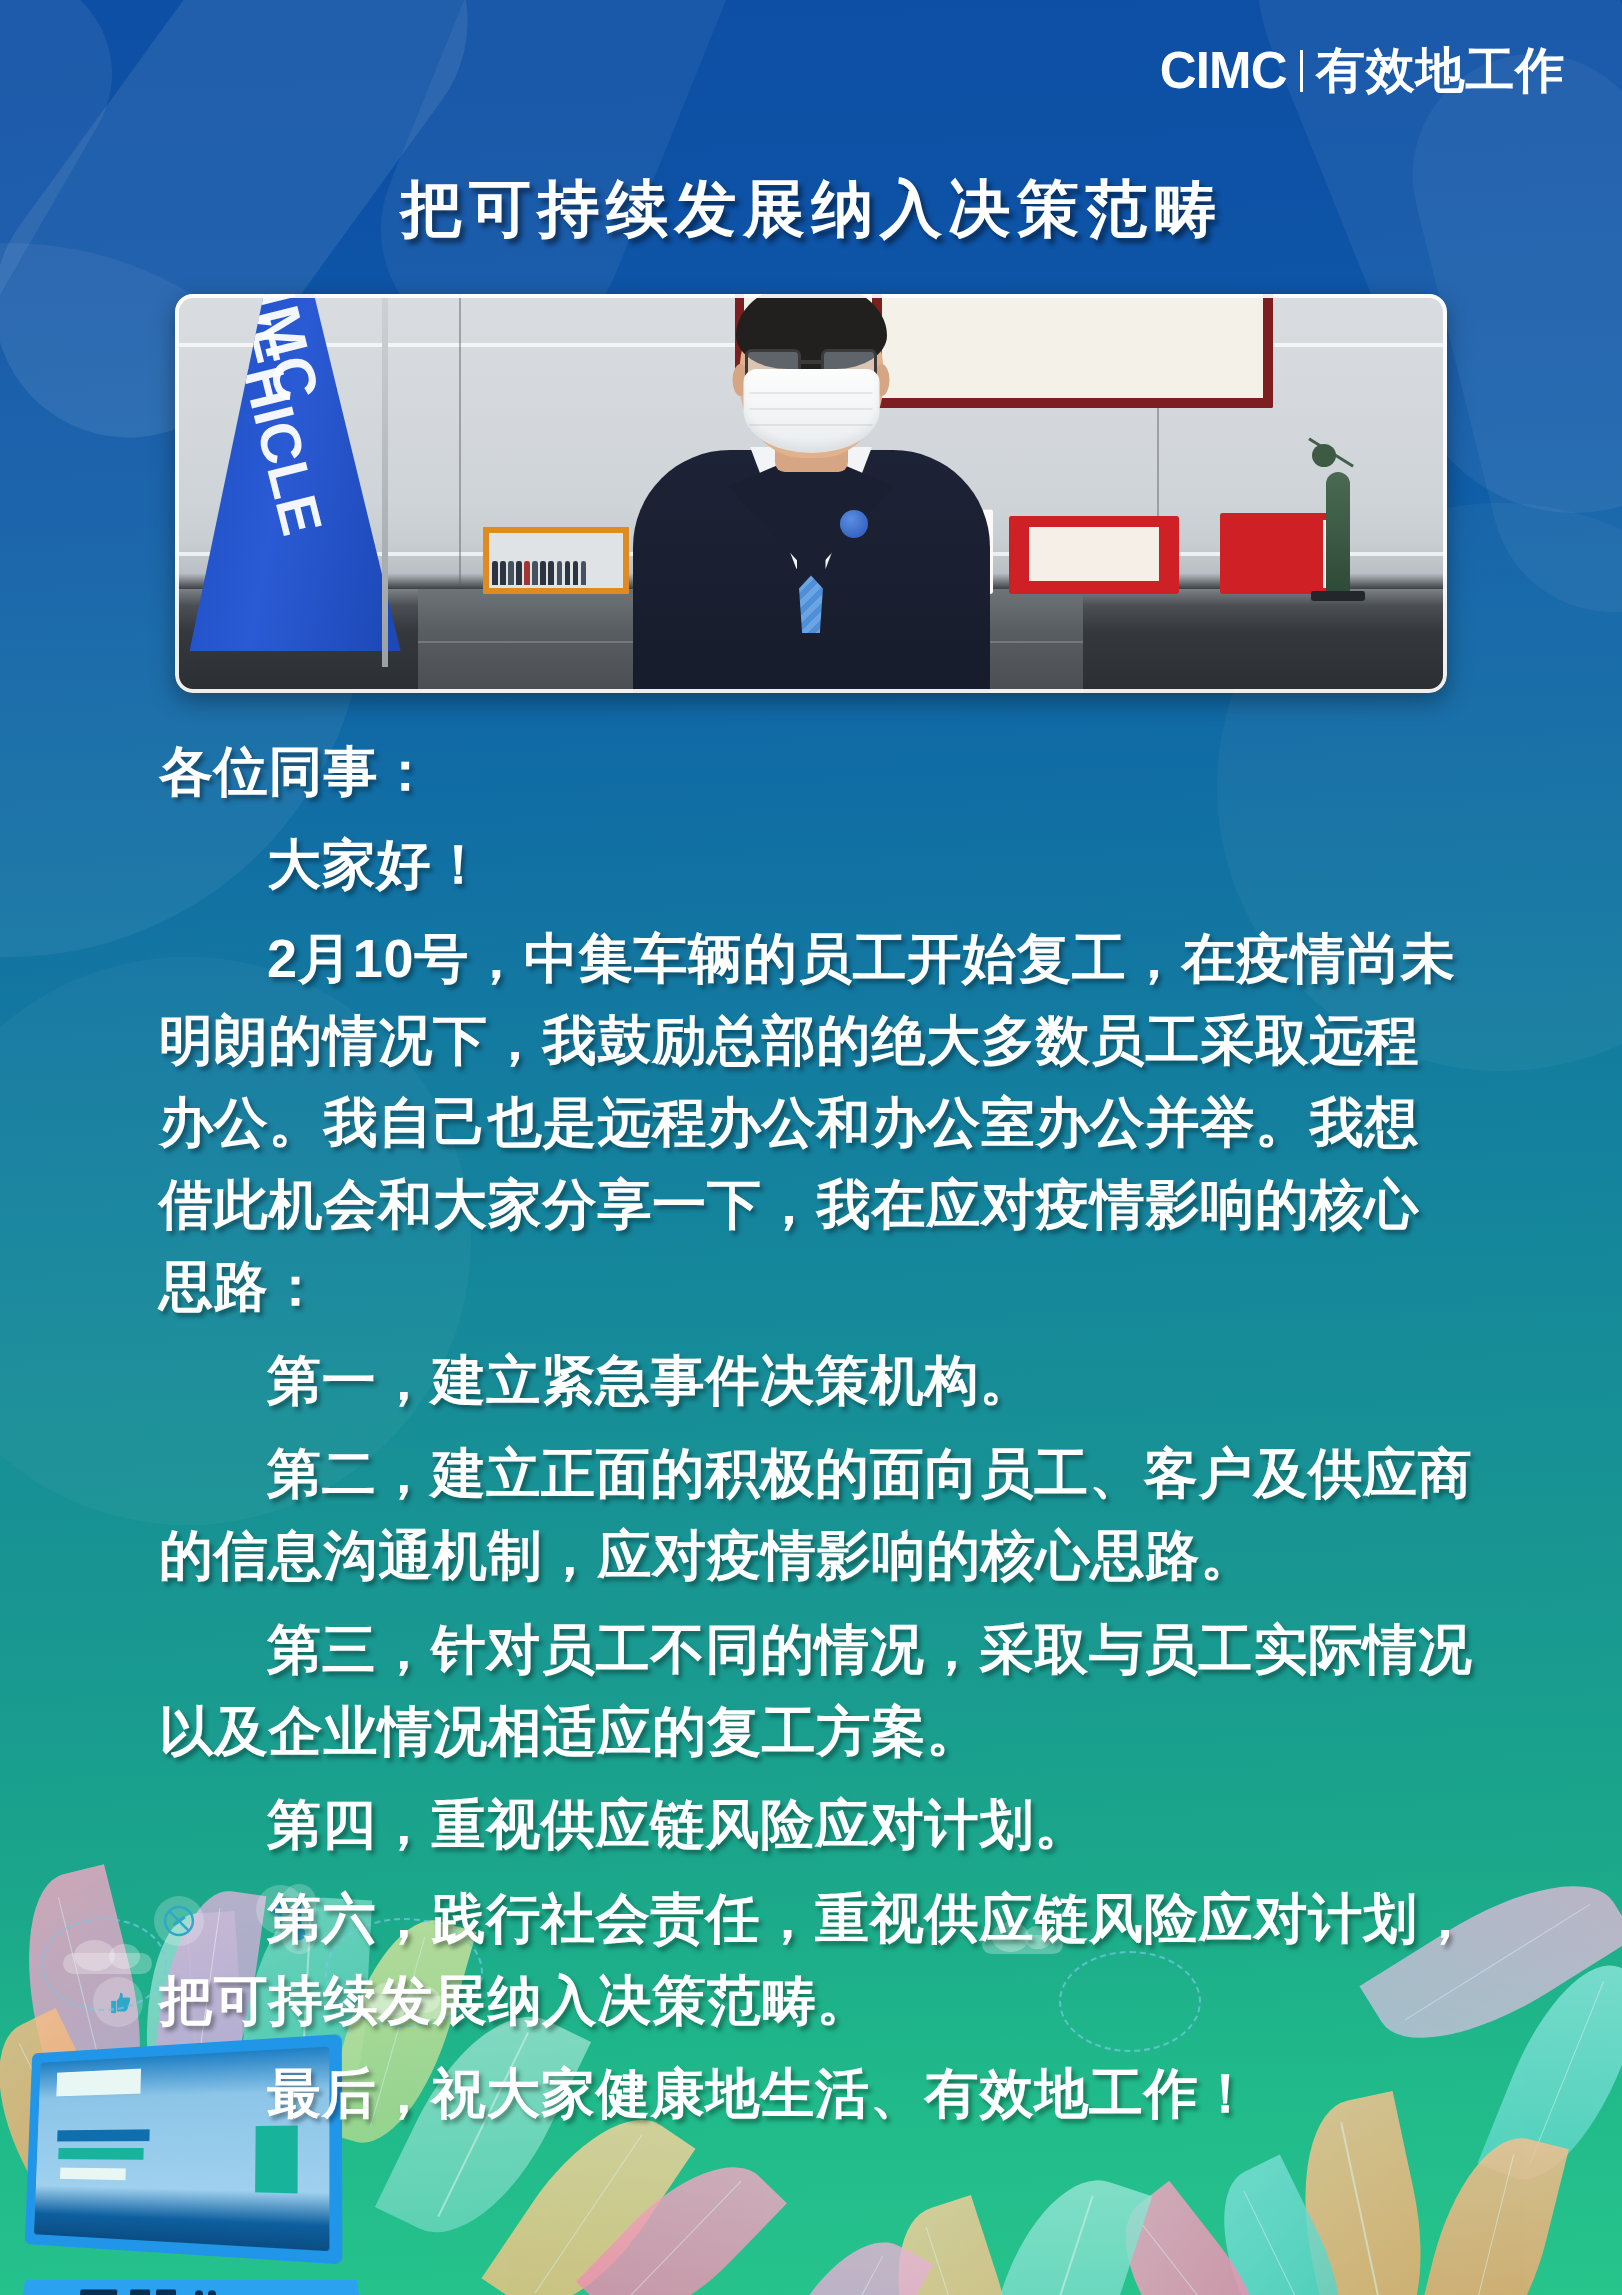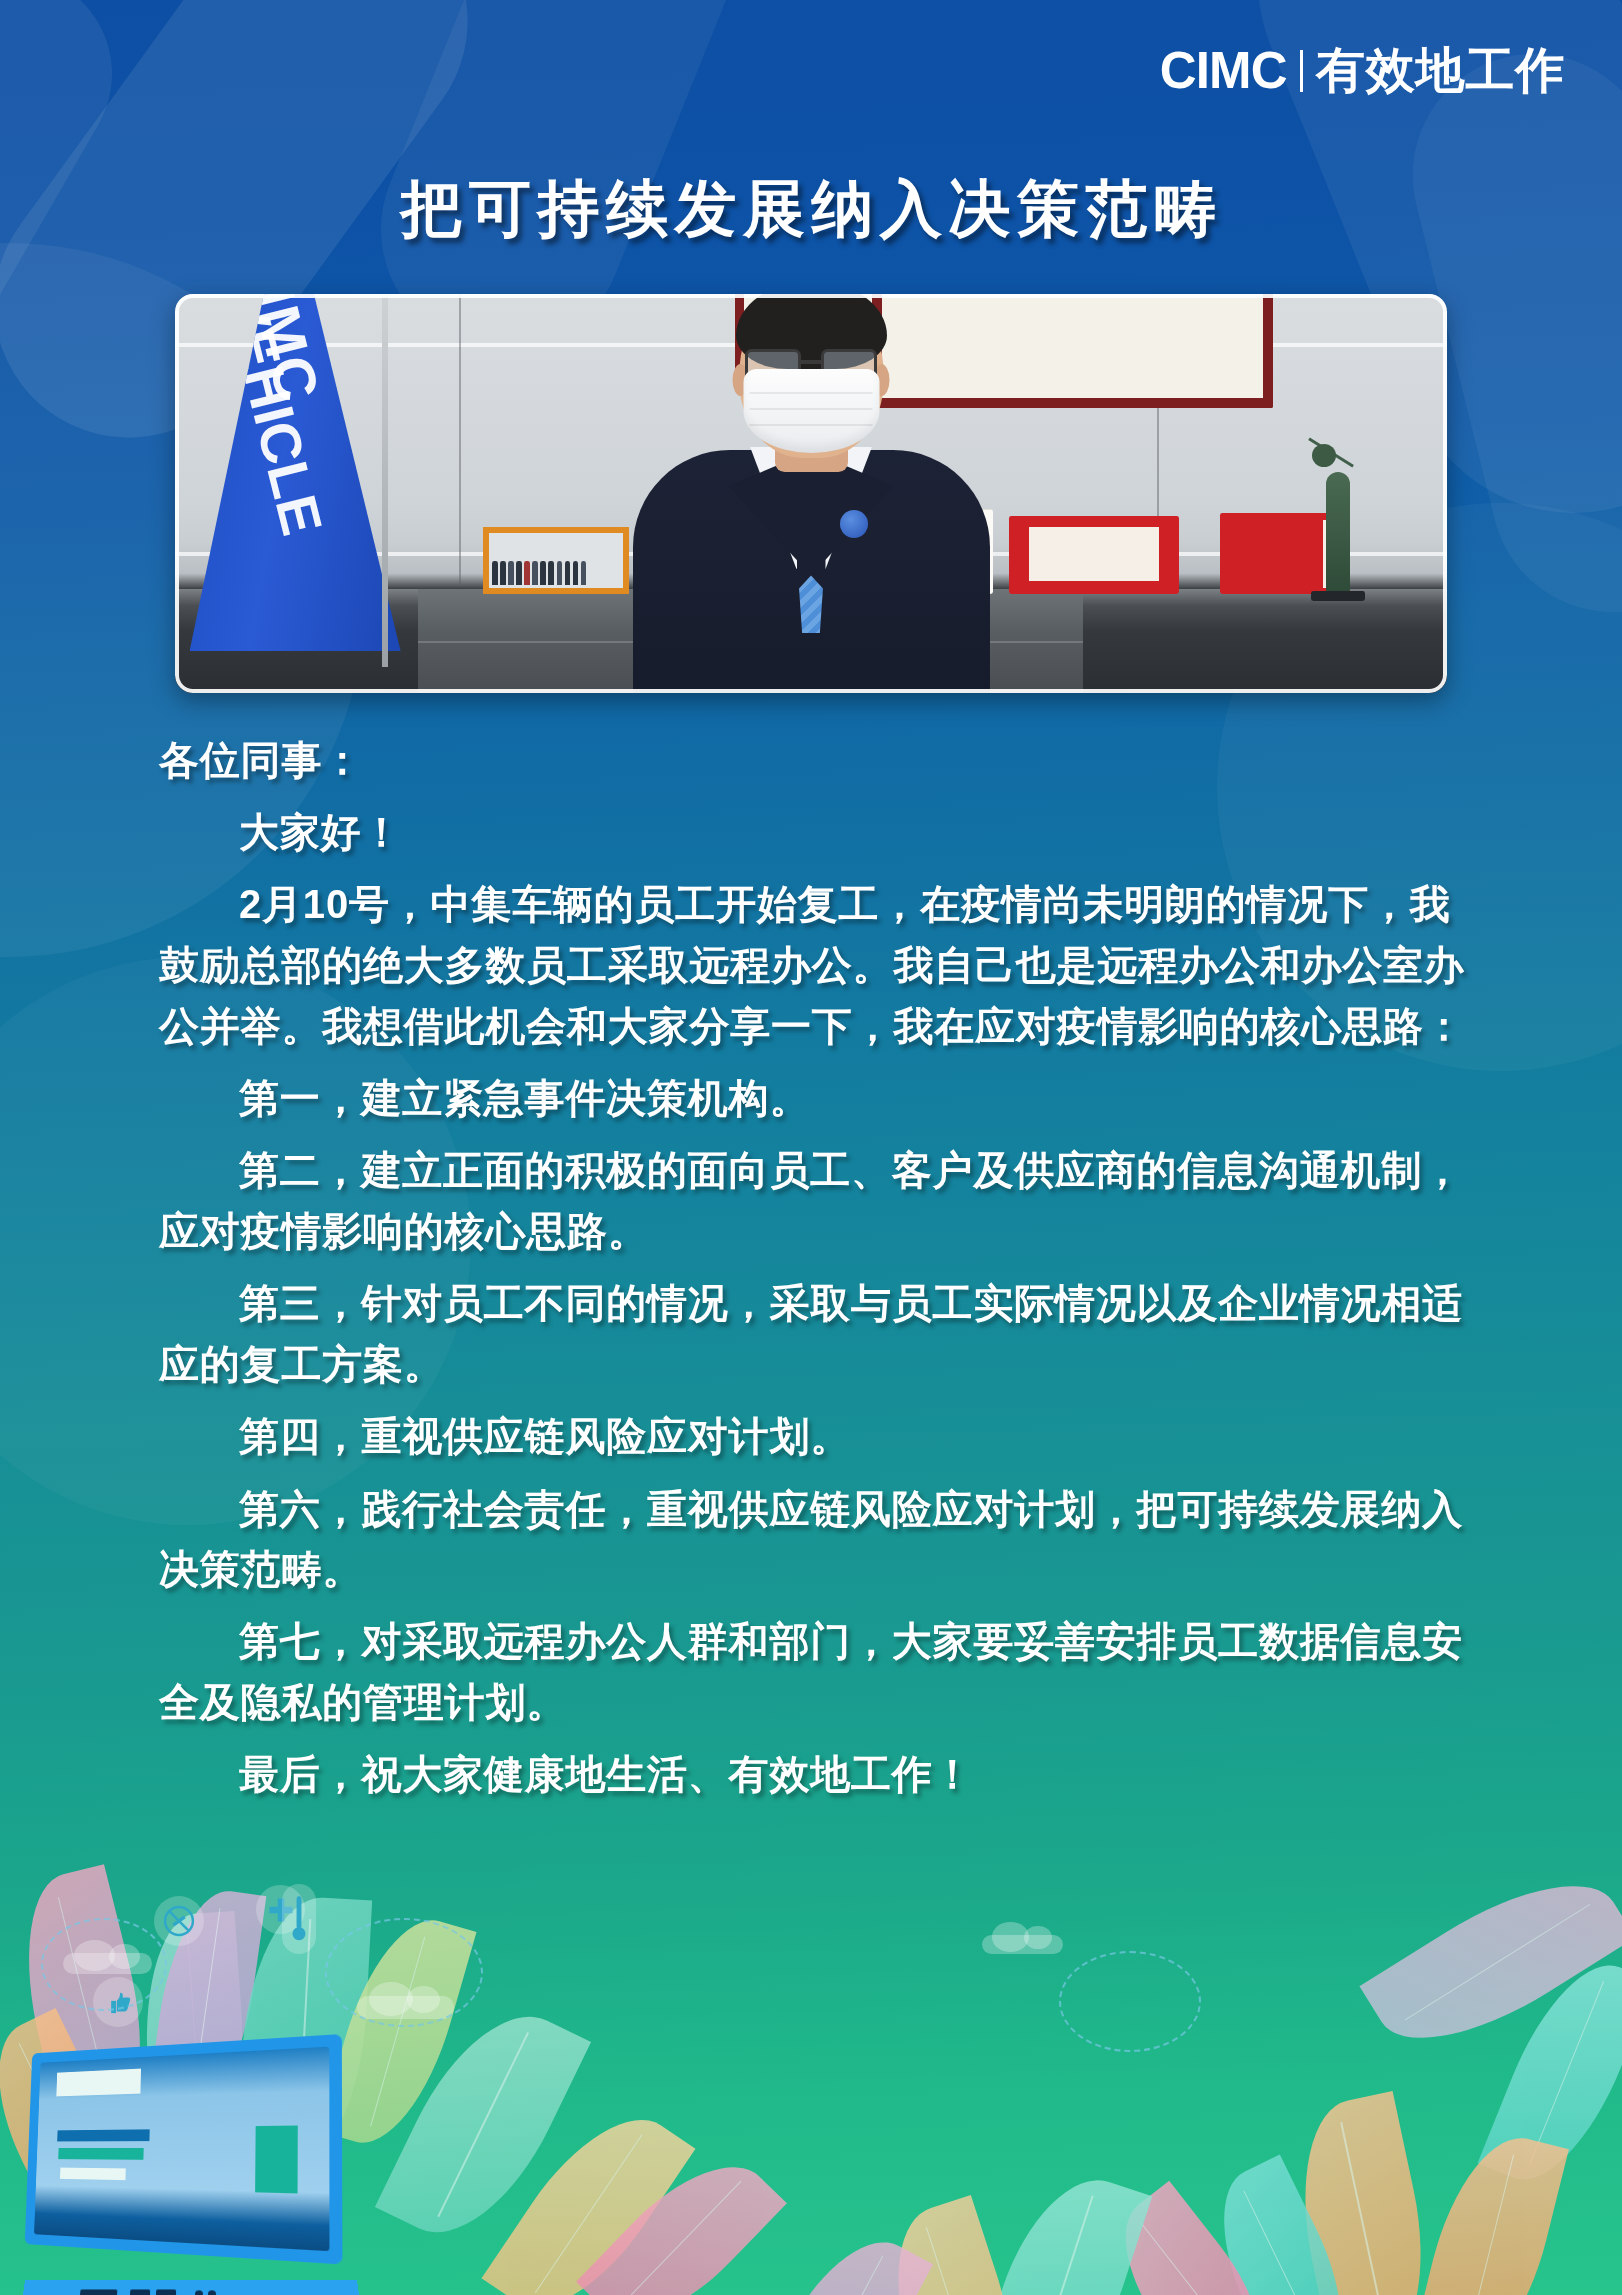--- a/index.html
+++ b/index.html
@@ -138,21 +138,21 @@
         box-shadow:inset 0 -6.5px 9.7px rgba(0,0,0,.06);}
   .mask .pleat{position:absolute;left:6.5px;right:6.5px;height:1.6px;background:rgba(0,0,0,.07);}
   .earL{position:absolute;left:-6.5px;top:78px;width:16px;height:32px;background:#d6a684;border-radius:50%;}
   .earR{position:absolute;right:-6.5px;top:78px;width:16px;height:32px;background:#d6a684;border-radius:50%;}
   .photo-border{position:absolute;inset:0;border:4px solid rgba(255,255,255,.92);
         border-radius:18px;box-sizing:border-box;pointer-events:none;}
 
   
   .letter{position:absolute;left:159px;top:730px;width:1314px;z-index:40;}
   .letter p{
-    margin:0 0 11.4px 0;color:#ffffff;font-size:40px;line-height:1.52;
+    margin:0 0 11.4px 0;color:#ffffff;font-size:54px;line-height:1.52;
     letter-spacing:0.8px;font-weight:bold;
     text-shadow:3.2px 4px 4px rgba(0,0,0,.35);
   }
   .letter p.ind{text-indent:2em;}
   .sign{position:absolute;right:159px;top:2024px;z-index:40;text-align:right;}
   .sign div{color:#fff;font-size:42px;font-weight:bold;letter-spacing:1.6px;line-height:1.3;
             text-shadow:3.2px 4px 4px rgba(0,0,0,.35);}
 
   
   .bottom{position:absolute;left:0;right:0;bottom:0;height:454px;z-index:10;pointer-events:none;}
@@ -287,21 +287,20 @@
 
   <div class="letter">
     <p>各位同事：</p>
     <p class="ind">大家好！</p>
     <p class="ind">2月10号，中集车辆的员工开始复工，在疫情尚未明朗的情况下，我鼓励总部的绝大多数员工采取远程办公。我自己也是远程办公和办公室办公并举。我想借此机会和大家分享一下，我在应对疫情影响的核心思路：</p>
     <p class="ind">第一，建立紧急事件决策机构。</p>
     <p class="ind">第二，建立正面的积极的面向员工、客户及供应商的信息沟通机制，应对疫情影响的核心思路。</p>
     <p class="ind">第三，针对员工不同的情况，采取与员工实际情况以及企业情况相适应的复工方案。</p>
     <p class="ind">第四，重视供应链风险应对计划。</p>
     <p class="ind">第六，践行社会责任，重视供应链风险应对计划，把可持续发展纳入决策范畴。</p>
-    <p class="ind">第七，对采取远程办公人群和部门，大家要妥善安排员工数据信息安全及隐私的管理计划。</p>
     <p class="ind">最后，祝大家健康地生活、有效地工作！</p>
   </div>
 
 
   <div class="bottom">
 
     <div class="leaf" style="left:32px;bottom:162px;width:105px;height:260px;background:linear-gradient(160deg,#f3a8c0,#c9a7d6);transform:rotate(-14deg);"></div>
     <div class="leaf" style="left:146px;bottom:138px;width:97px;height:243px;background:linear-gradient(160deg,#9fe0d4,#6fd2c2);transform:rotate(-4deg);"></div>
     <div class="leaf" style="left:162px;bottom:179px;width:89px;height:227px;background:linear-gradient(160deg,#d8b4d8,#b9a3d6);transform:rotate(8deg);"></div>
     <div class="leaf" style="left:243px;bottom:122px;width:122px;height:276px;background:linear-gradient(150deg,#7fdcc8,#49c9b2);transform:rotate(3deg);"></div>

